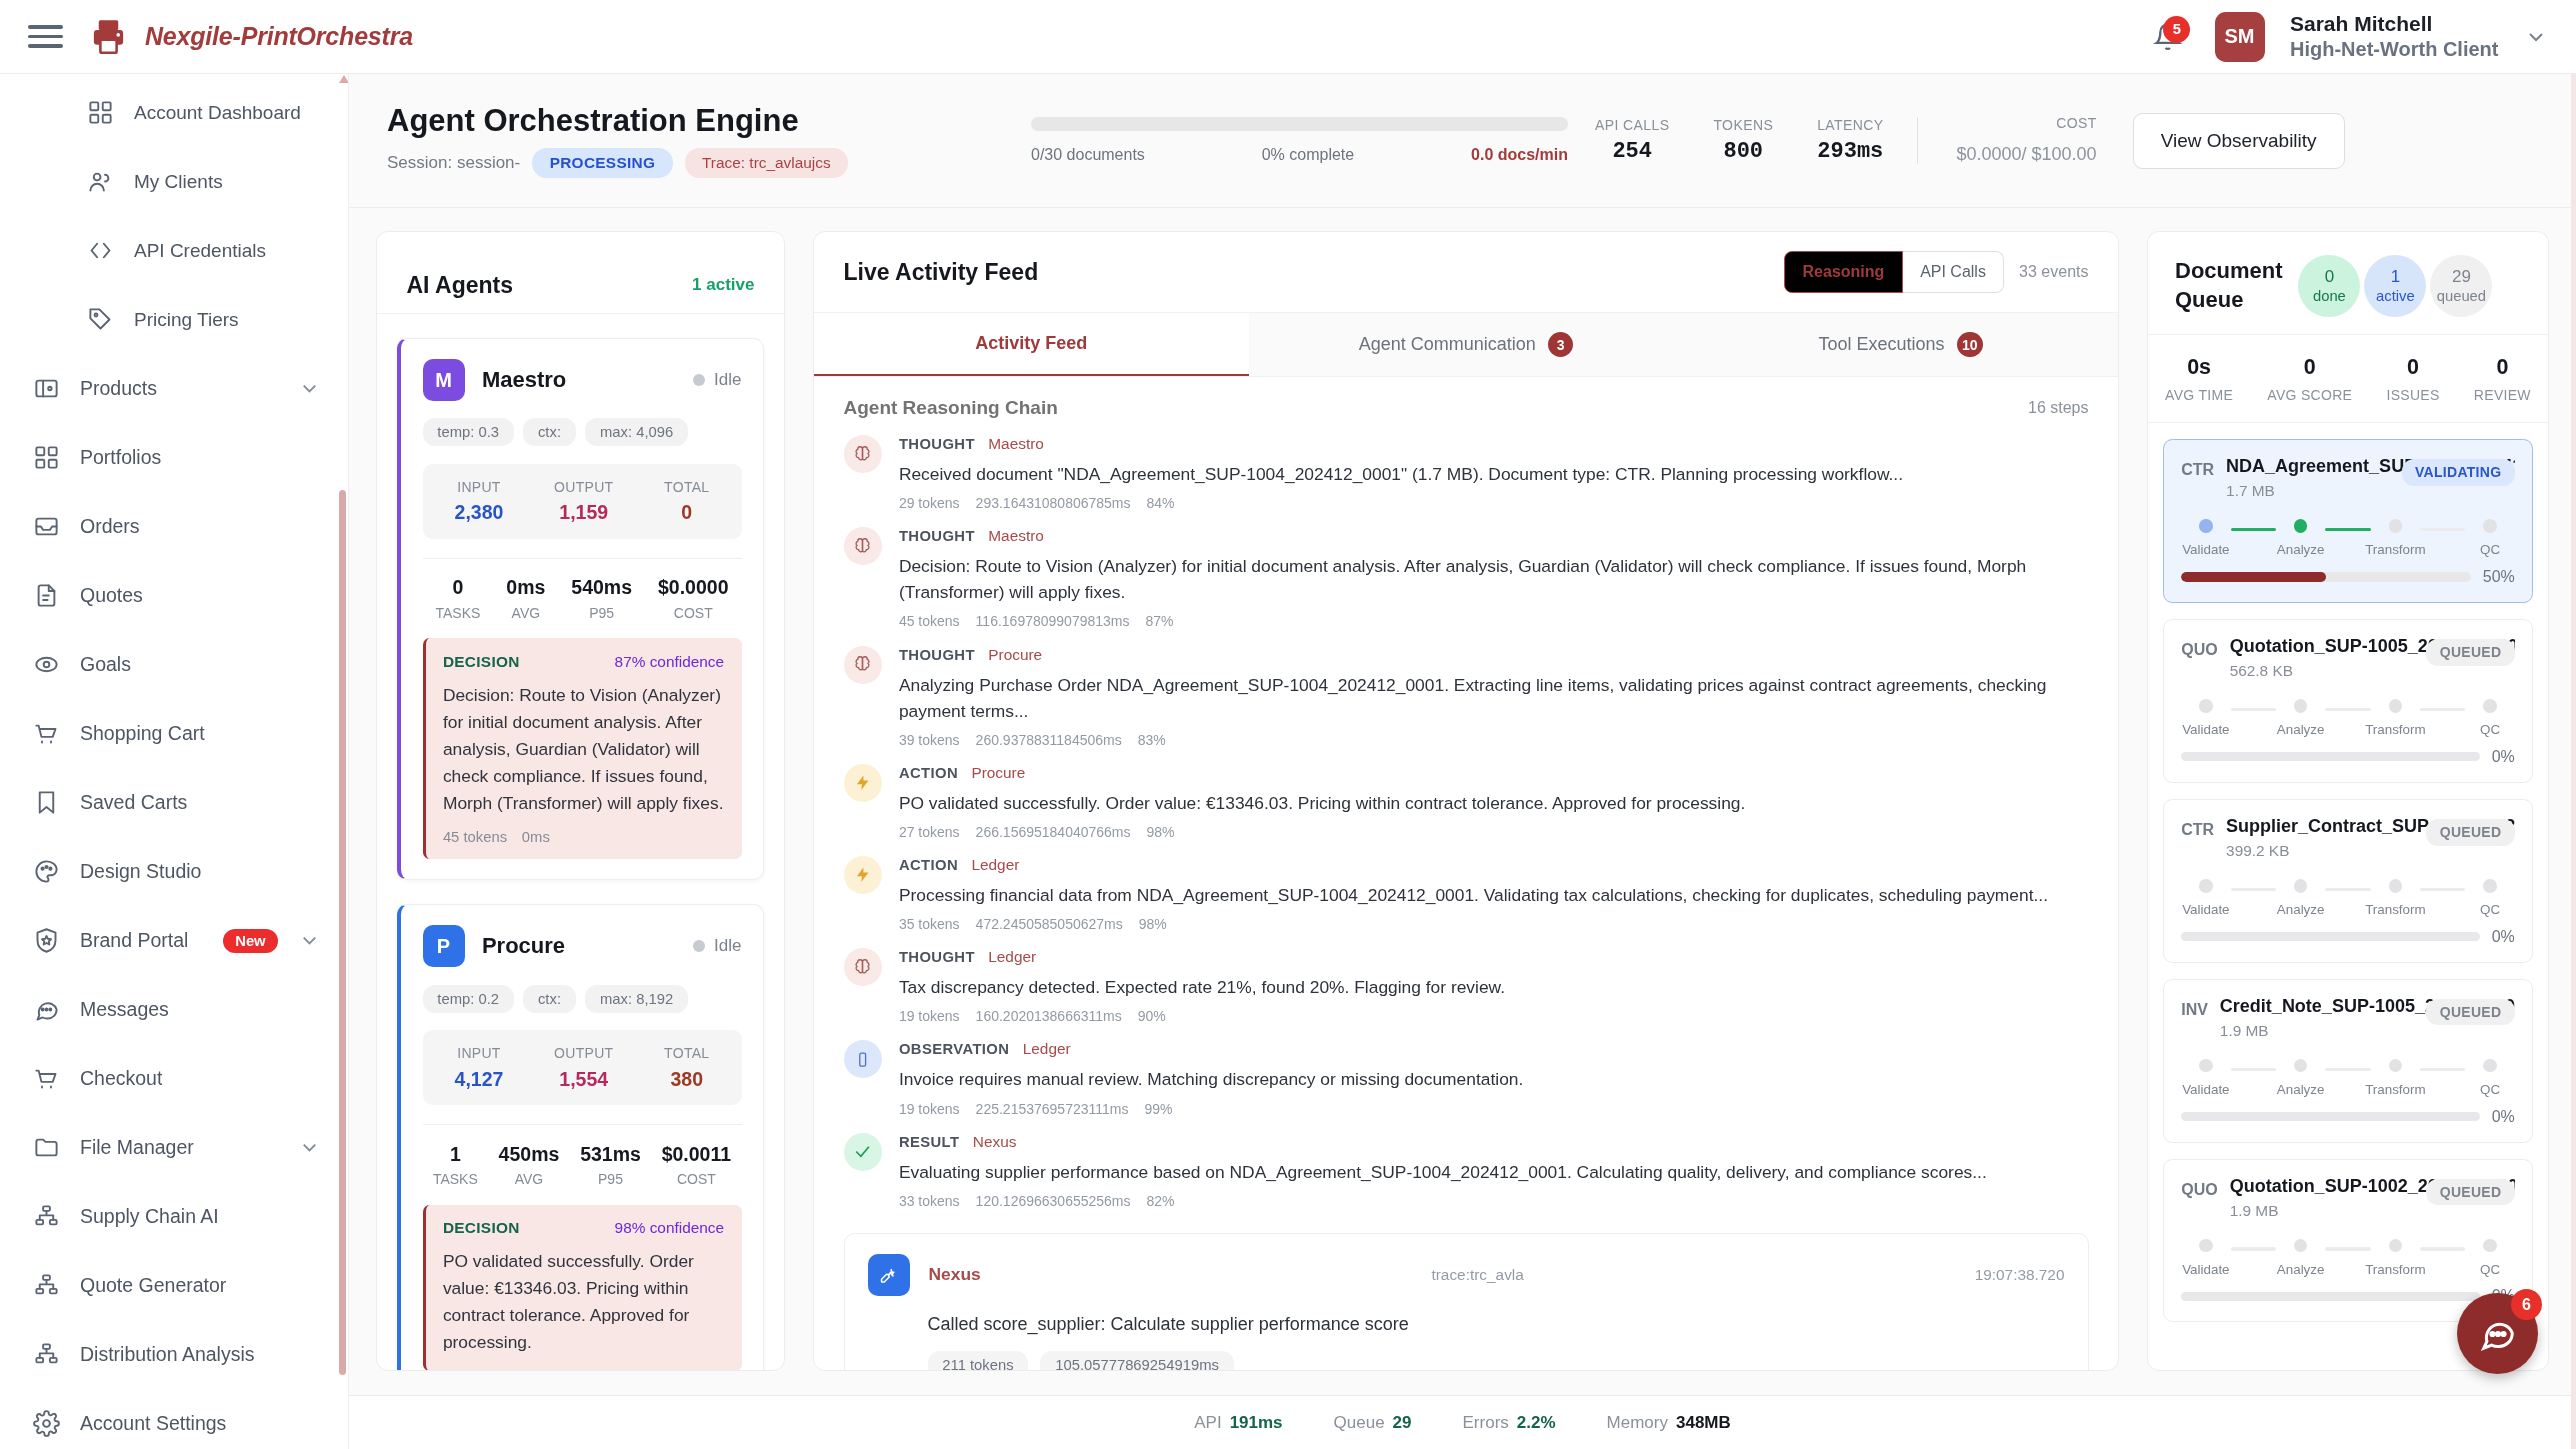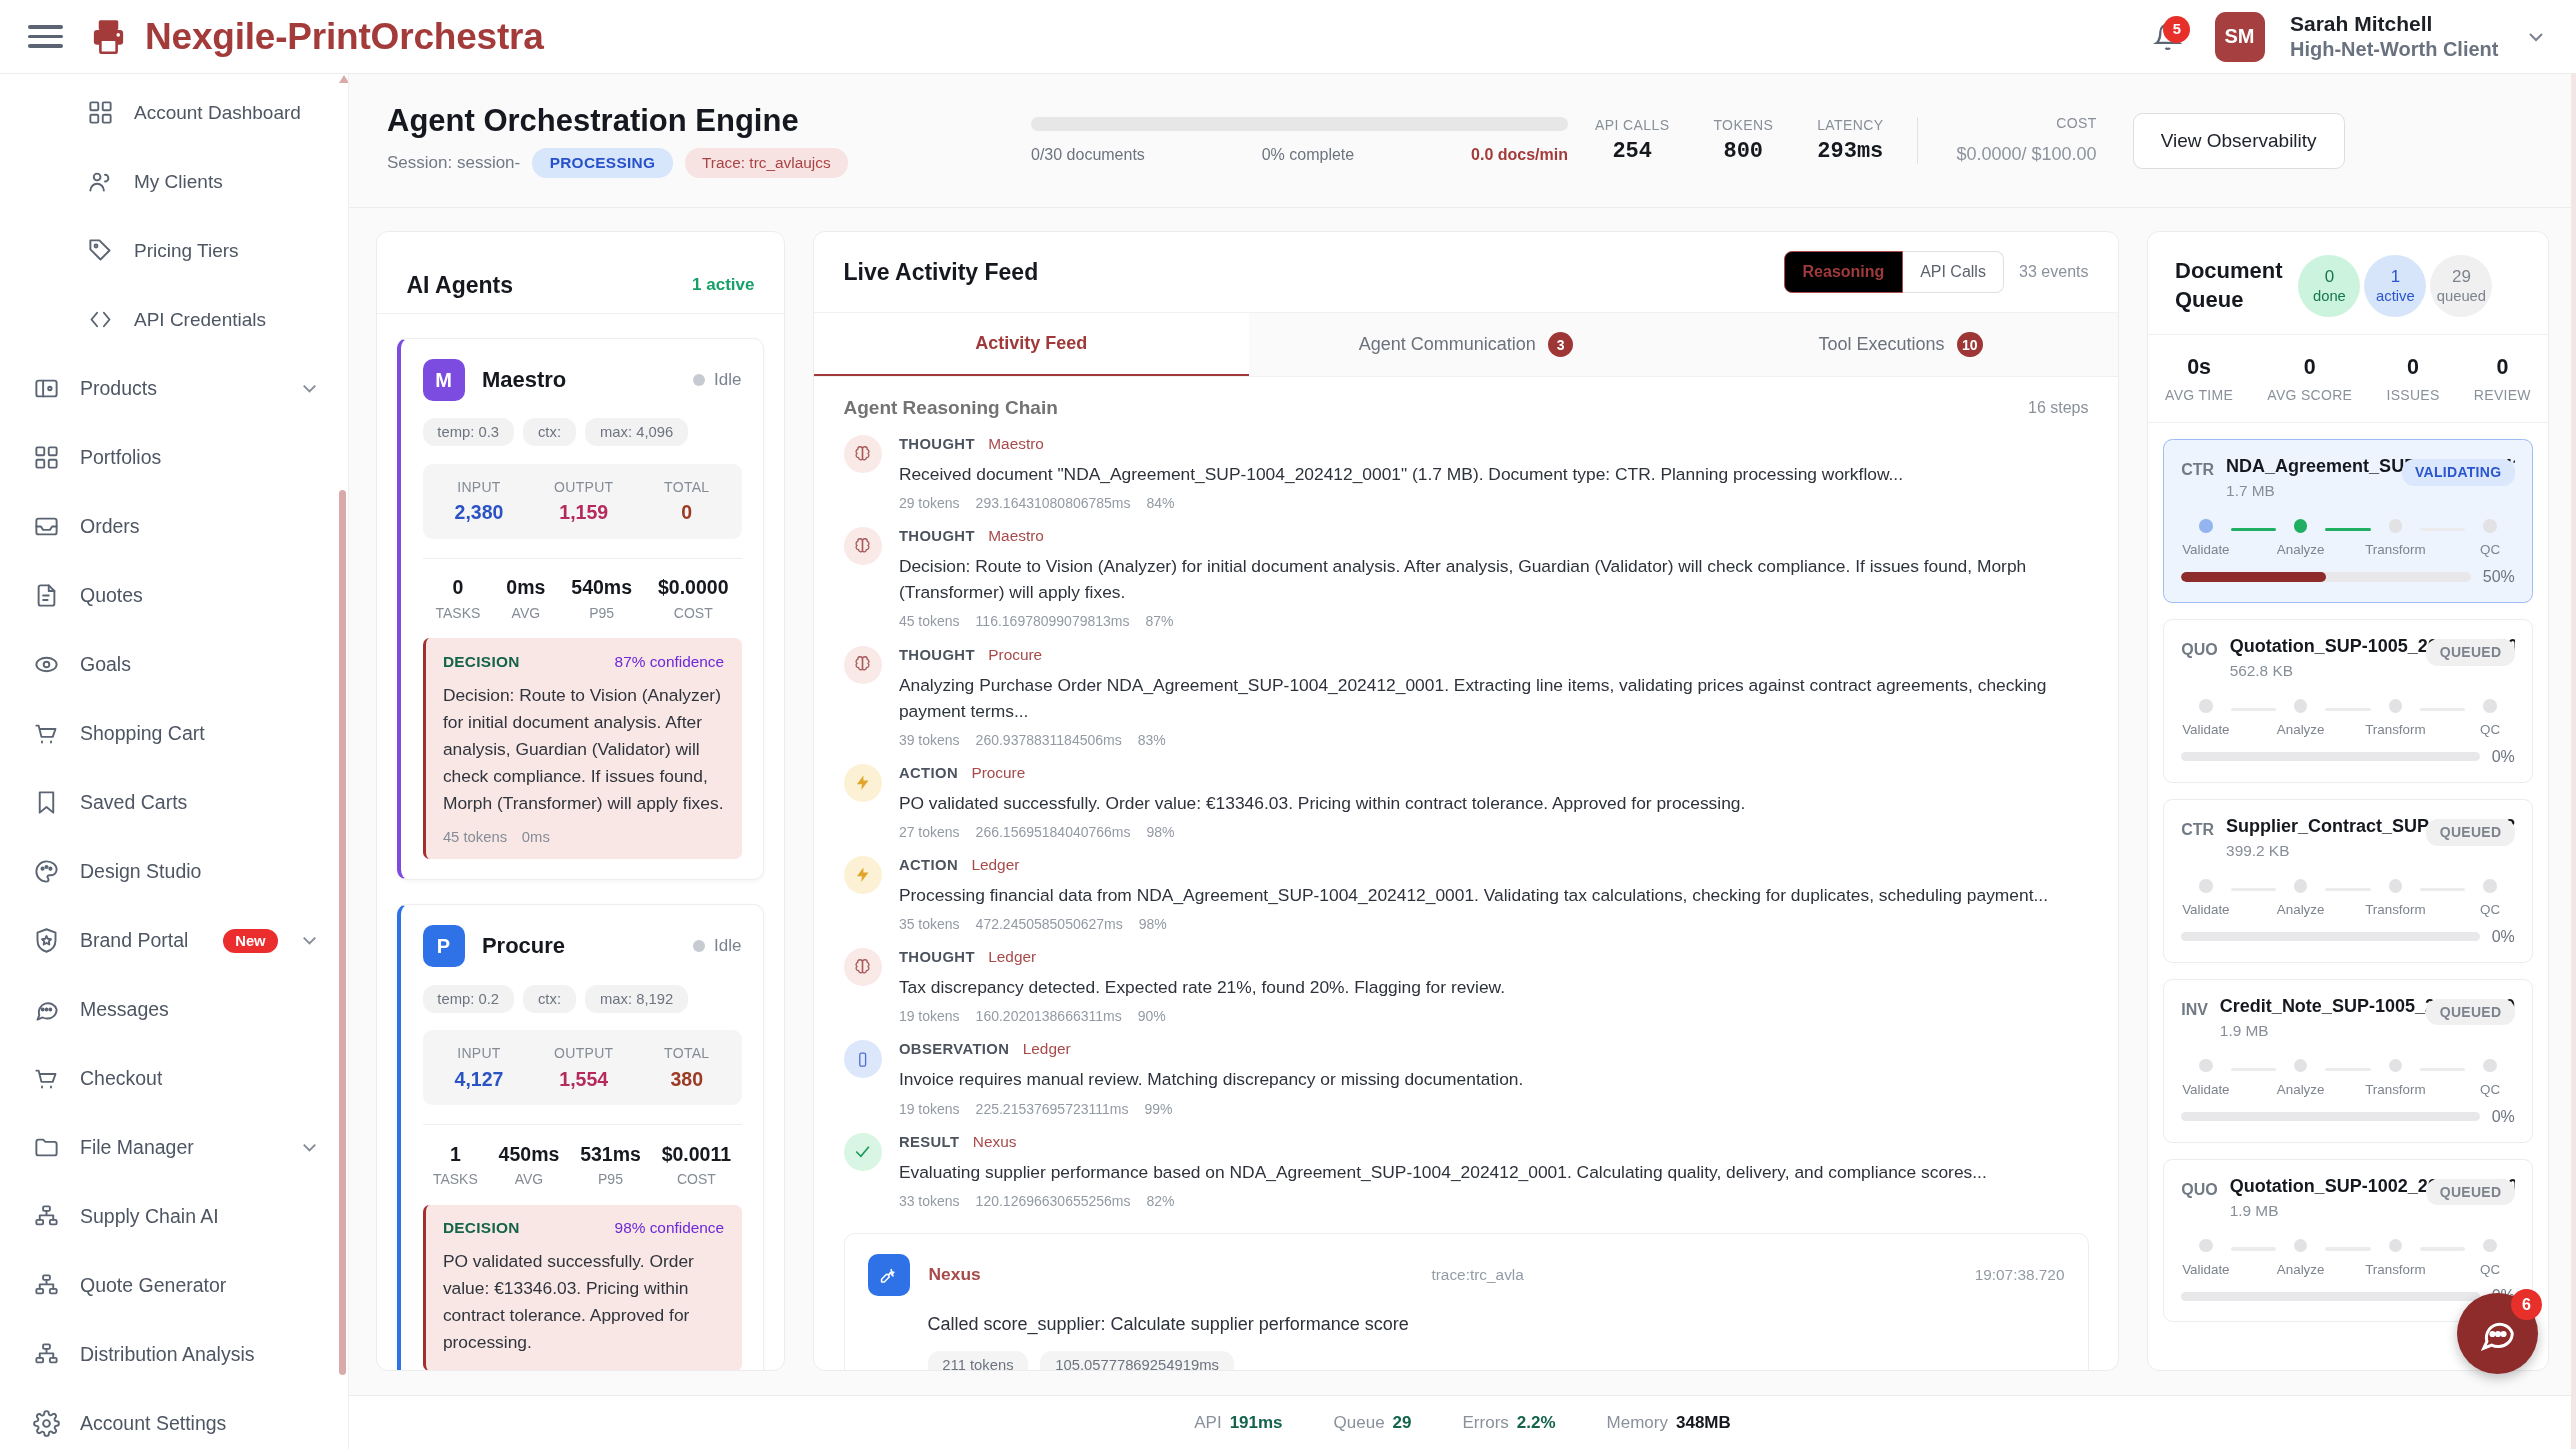--- a/index.html
+++ b/index.html
@@ -15,21 +15,21 @@
   .topbar {
     position:absolute; top:0; left:0; width:2576px; height:74px;
     background:#fff; border-bottom:0.7px solid #ececec;
     display:flex; align-items:center; padding:0 28px; z-index:50;
   }
   .hamburger { width:35px; height:27px; display:flex; flex-direction:column;
     justify-content:center; gap:6px; cursor:pointer; margin-right:24px; }
   .hamburger i { display:block; height:3.4px; background:#5b6472; border-radius:2px; }
   .brand { display:flex; align-items:center; gap:16px; }
   .brand-logo { width:42px; height:42px; display:flex; align-items:center; justify-content:center; }
-  .brand-name { font-size:37px; font-weight:bold; color:#a33b3b; letter-spacing:-0.2px; }
+  .brand-name { font-size:25px; font-weight:bold; color:#a33b3b; letter-spacing:-0.2px;font-style:italic; }
   .topbar-right { margin-left:auto; display:flex; align-items:center; gap:25.5px; }
   .bell-wrap { position:relative; width:42px; height:42px; display:flex; align-items:center; justify-content:center; cursor:pointer;}
   .bell-badge {
     position:absolute; top:0px; right:-1.3px; min-width:27px; height:27px; border-radius:13.4px;
     background:#e8302a; color:#fff; font-size:14.8px; font-weight:bold;
     display:flex; align-items:center; justify-content:center; padding:0 4px;
   }
   .avatar {
     width:50px; height:50px; border-radius:10.7px; background:#a63f3f; color:#fff;
     display:flex; align-items:center; justify-content:center; font-size:20px; font-weight:bold;
@@ -288,34 +288,34 @@
               <circle cx="9" cy="8" r="3"></circle>
               <path d="M3 20c0-3.3 2.7-6 6-6s6 2.7 6 6"></path>
               <path d="M16 6a3 3 0 0 1 0 6"></path>
             </svg>
           </span>
           <span class="nav-label">My Clients</span>
         </div>
         <div class="nav-item sub">
           <span class="nav-ico">
             <svg width="27" height="27" viewBox="0 0 24 24" fill="none" stroke="#5b6472" stroke-width="1.7" stroke-linecap="round" stroke-linejoin="round">
+              <polyline points="9 6 4 12 9 18"></polyline>
+              <polyline points="15 6 20 12 15 18"></polyline>
+            </svg>
+          </span>
+          <span class="nav-label">API Credentials</span>
+        </div>
+        <div class="nav-item sub">
+          <span class="nav-ico">
+            <svg width="27" height="27" viewBox="0 0 24 24" fill="none" stroke="#5b6472" stroke-width="1.7" stroke-linecap="round" stroke-linejoin="round">
               <path d="M20 12l-8 8-9-9V3h8z"></path>
               <circle cx="8" cy="8" r="1.3"></circle>
             </svg>
           </span>
           <span class="nav-label">Pricing Tiers</span>
-        </div>
-        <div class="nav-item sub">
-          <span class="nav-ico">
-            <svg width="27" height="27" viewBox="0 0 24 24" fill="none" stroke="#5b6472" stroke-width="1.7" stroke-linecap="round" stroke-linejoin="round">
-              <polyline points="9 6 4 12 9 18"></polyline>
-              <polyline points="15 6 20 12 15 18"></polyline>
-            </svg>
-          </span>
-          <span class="nav-label">API Credentials</span>
         </div>
         <div class="nav-item root">
           <span class="nav-ico">
             <svg width="27" height="27" viewBox="0 0 24 24" fill="none" stroke="#5b6472" stroke-width="1.7" stroke-linecap="round" stroke-linejoin="round">
               <rect x="3" y="5" width="18" height="14" rx="2"></rect>
               <line x1="9" y1="5" x2="9" y2="19"></line>
               <circle cx="15" cy="12" r="1.5"></circle>
             </svg>
           </span>
           <span class="nav-label">Products</span>

